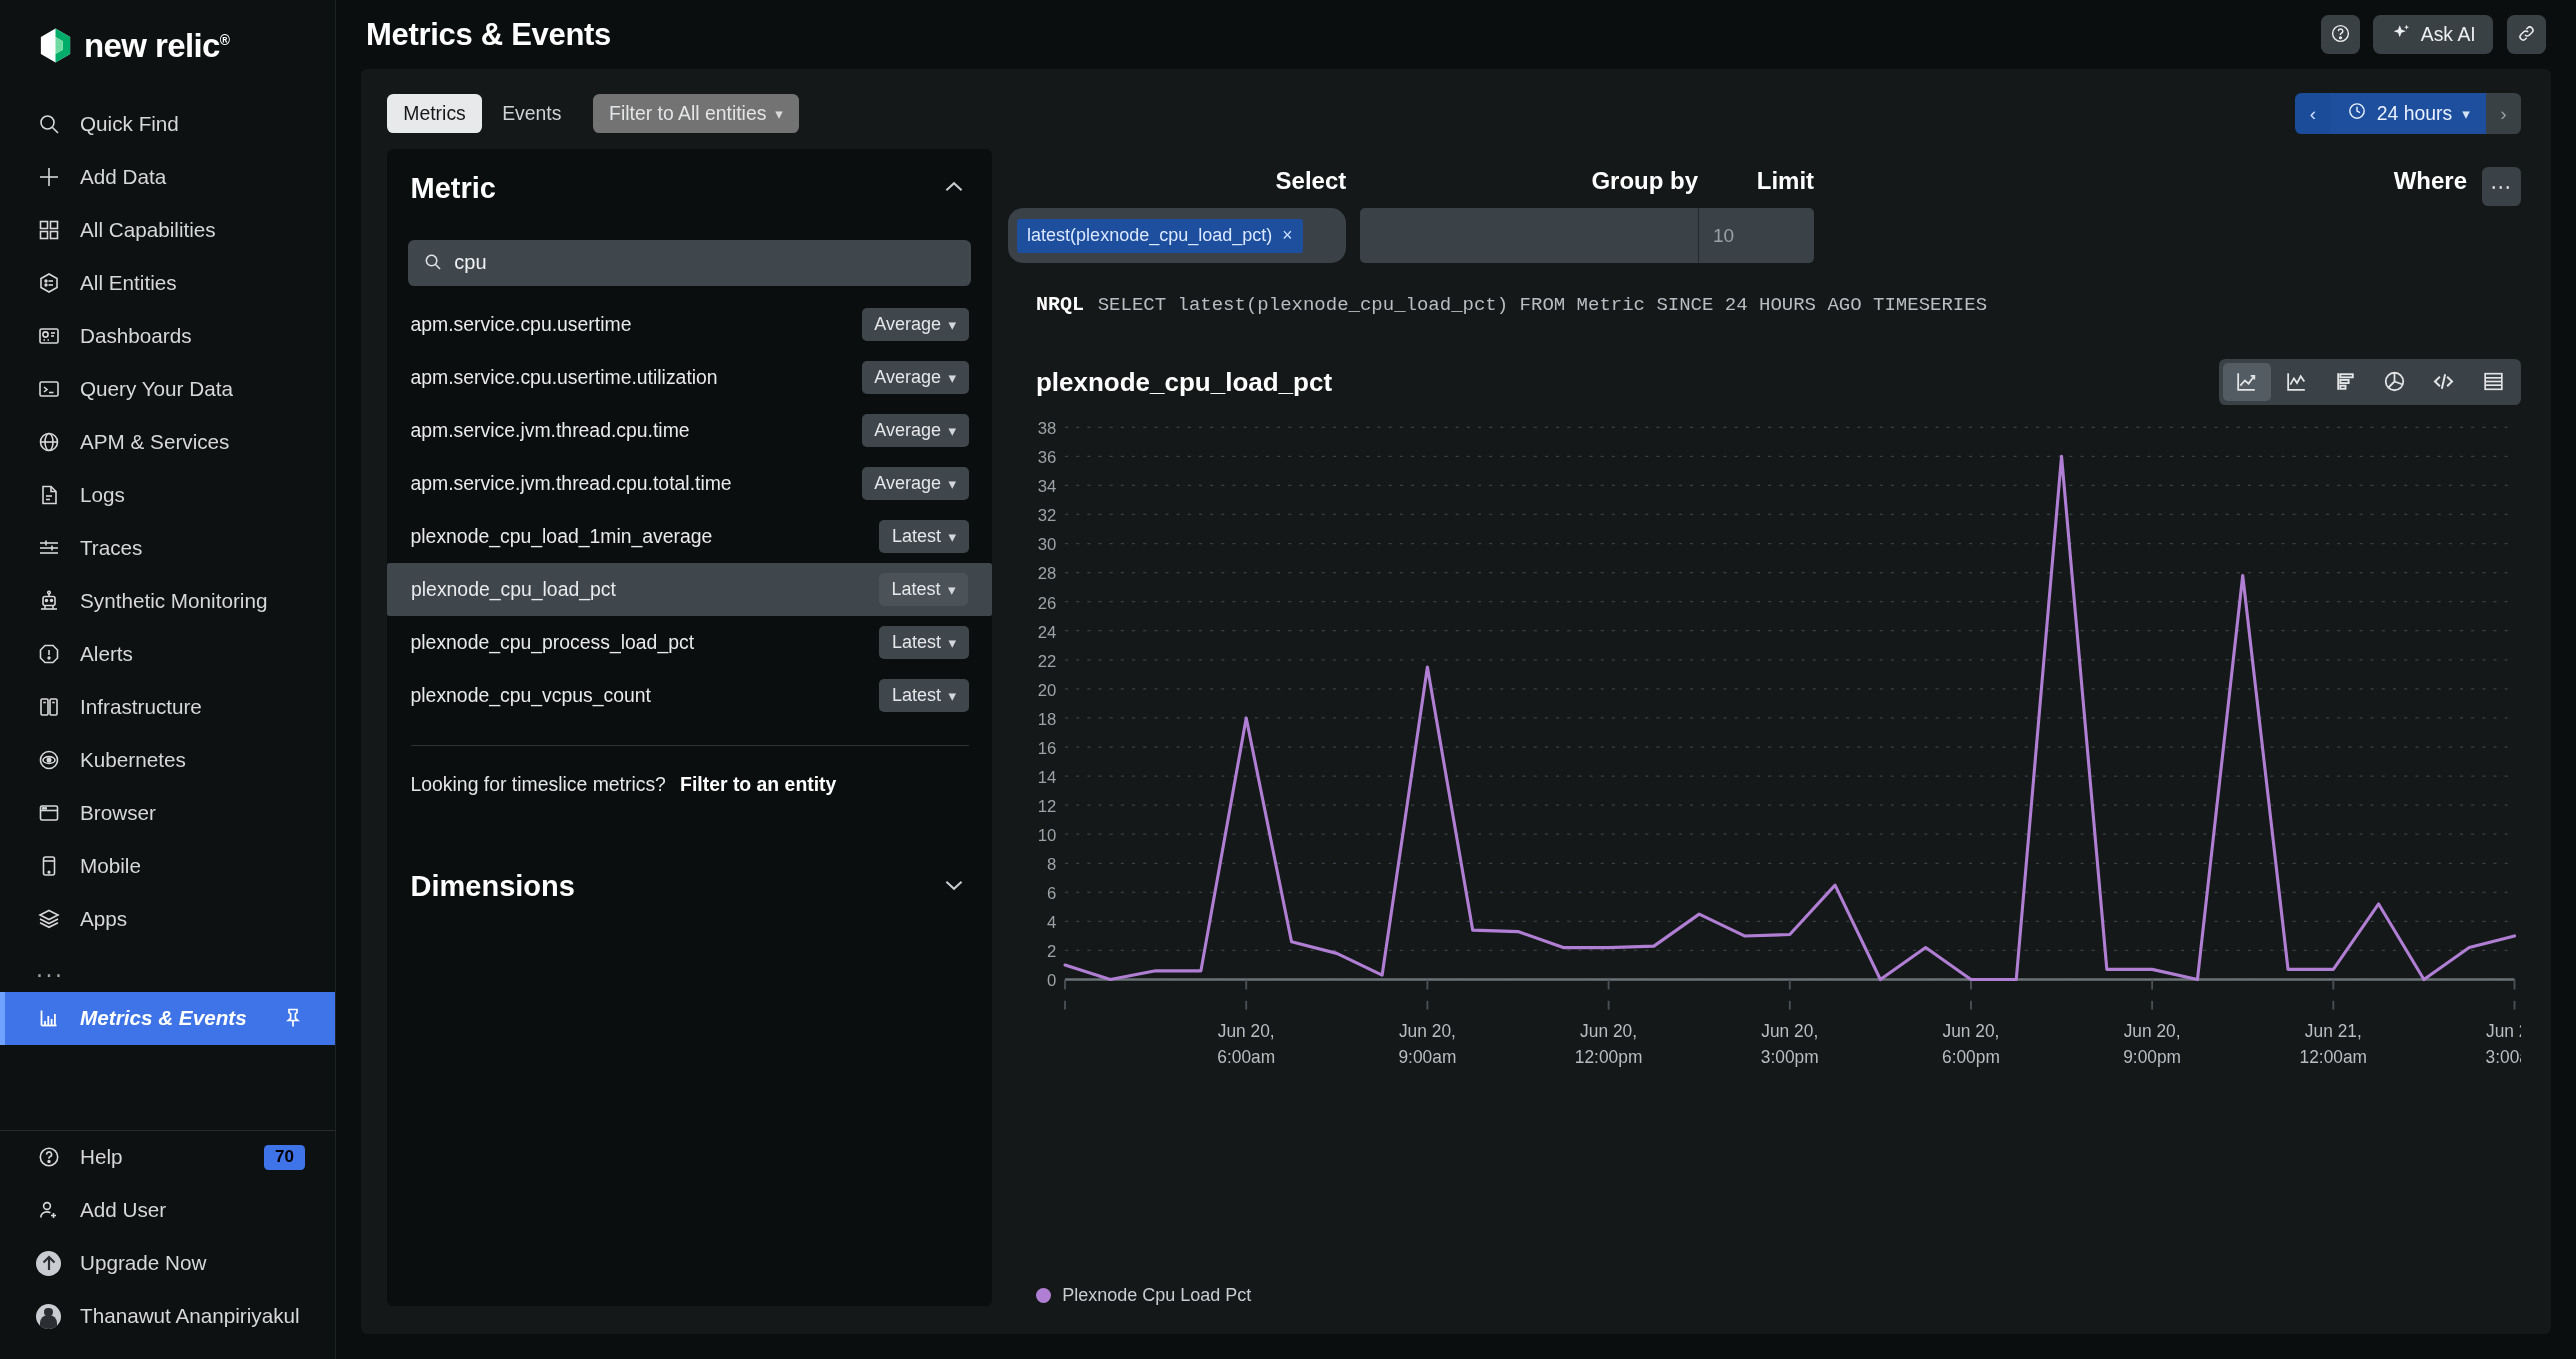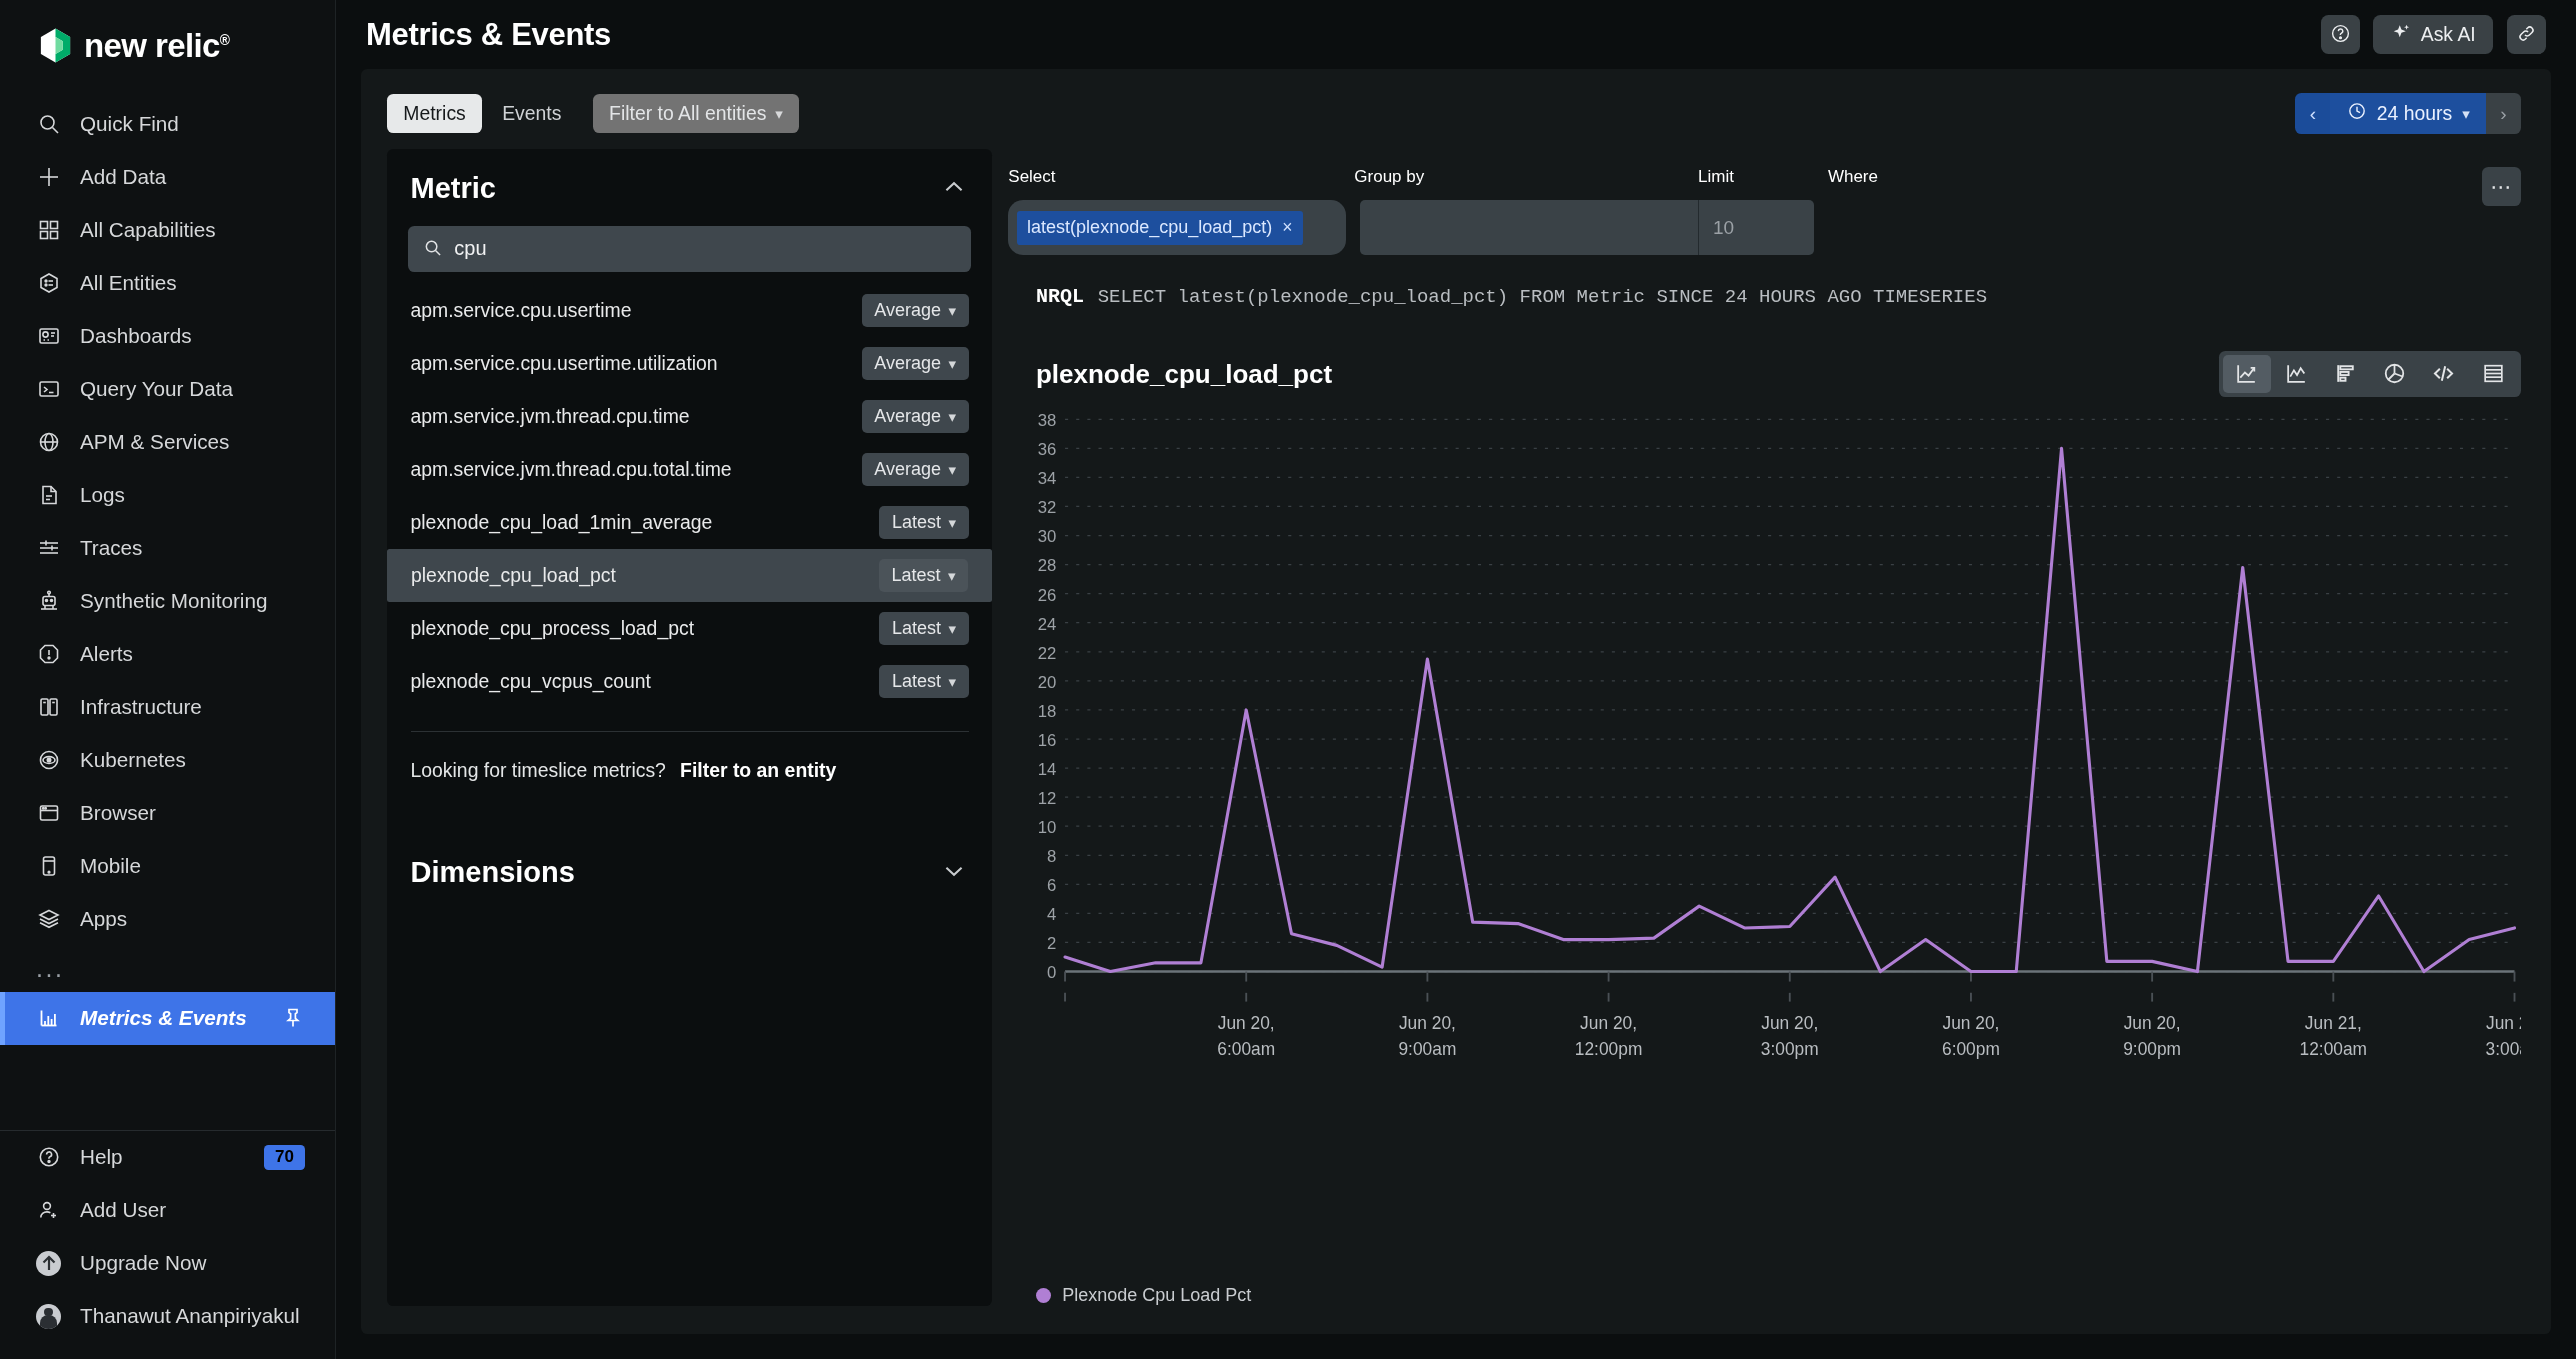--- a/index.html
+++ b/index.html
@@ -107,21 +107,21 @@
   .left-panel {
     width: 605px; flex: 0 0 605px; background: #0b0e0f; border-radius: 6.3px;
     padding: 22.6px 21px 19px 21px; display: flex; flex-direction: column;
   }
   .panel-head { display: flex; align-items: center; padding: 0 3.8px 0 2.5px; }
   .panel-title { font-size: 29px; font-weight: 700; color: #fff; }
   .panel-caret { margin-left: auto; color: #c8cbce; cursor: pointer; }
   .panel-caret svg { width: 26px; height: 26px; }
 
   .search-box {
-    margin-top: 21px; background: #3f474d; border-radius: 6.3px; height: 46px;
+    margin-top: 35px; background: #3f474d; border-radius: 6.3px; height: 46px;
     display: flex; align-items: center; gap: 11.3px; padding: 0 15px;
   }
   .search-box svg { width: 20px; height: 20px; color: #e1e3e5; flex: 0 0 20px; }
   .search-box input {
     background: transparent; border: none; outline: none; color: #f1f2f3;
     font-size: 20px; font-family: "Liberation Sans", sans-serif; width: 100%;
   }
   .metric-list { margin-top: 12.5px; display: flex; flex-direction: column; }
   .metric-row {
     display: flex; align-items: center; height: 53px; padding: 0 2.5px 0 2.5px;
@@ -139,21 +139,21 @@
     margin-top: 27.6px; padding: 0 2.5px; font-size: 19.4px; color: #e4e6e7;
   }
   .timeslice .lnk { font-weight: 700; color: #fff; margin-left: 8.8px; cursor: pointer; }
 
   .dims-head { display: flex; align-items: center; padding: 0 3.8px 0 2.5px; margin-top: 74px; }
 
   
   .right-panel { flex: 1; min-width: 0; display: flex; flex-direction: column; }
   .qb { display: flex; align-items: flex-start; gap: 0; padding: 17.5px 0 0 0; position: relative; }
   .qb-col { display: flex; flex-direction: column; }
-  .qb-label { font-size: 17px; font-weight: 400; color: #fff; margin-bottom: 13.8px; }
+  .qb-label { font-size: 24px; font-weight: 700; color: #fff; margin-bottom: 13.8px; text-align: right; }
   .qb-field {
     background: #3a4247; border-radius: 15px; height: 55px; display: flex; align-items: center;
   }
   .c-select { width: 338px; padding: 0 8.8px; }
   .c-group  { width: 338px; margin-left: 13.8px; border-radius: 5px 0 0 5px; }
   .c-limit  { width: 116px; border-radius: 0 5px 5px 0; border-left: 0.6px solid #232a2e; padding: 0 13.8px; }
   .c-where  { flex: 1; margin-left: 13.8px; min-width: 0; }
   .chip {
     background: #1d4f9e; color: #dbe8ff; font-size: 18px; border-radius: 3.1px;
     padding: 6.3px 10px; display: flex; align-items: center; gap: 10px; cursor: pointer;

